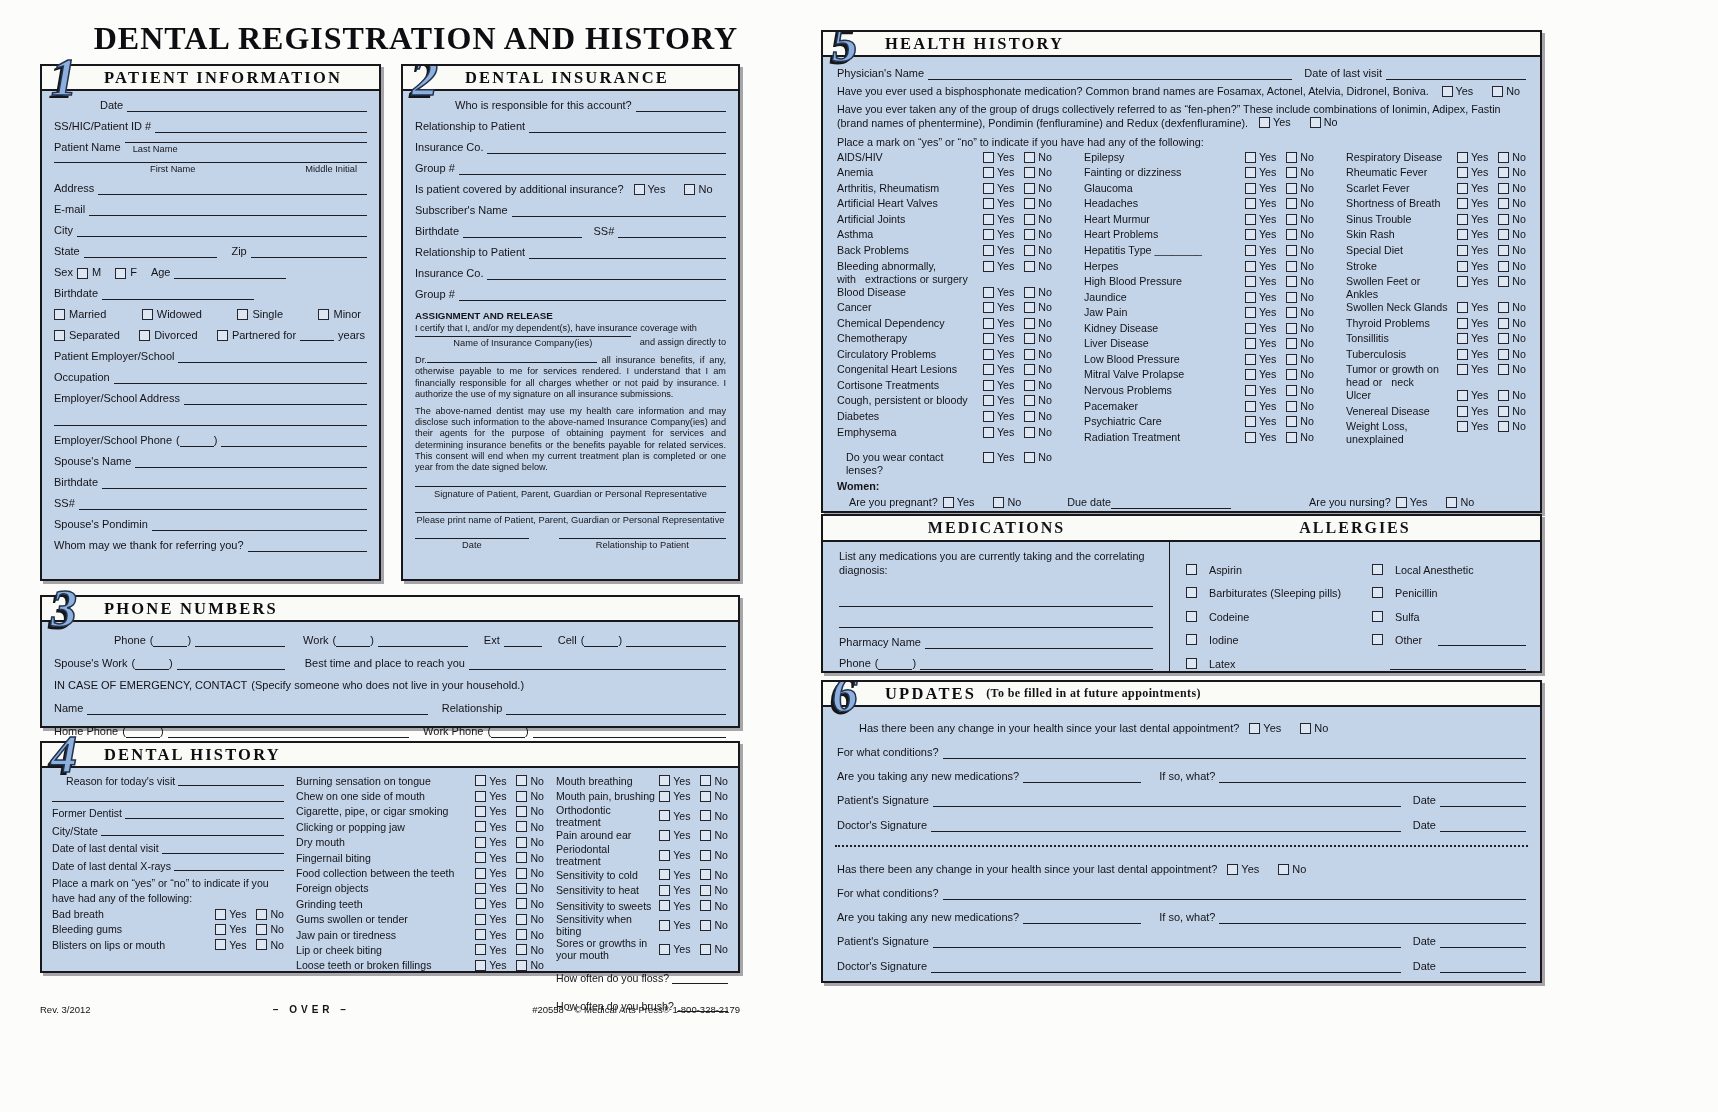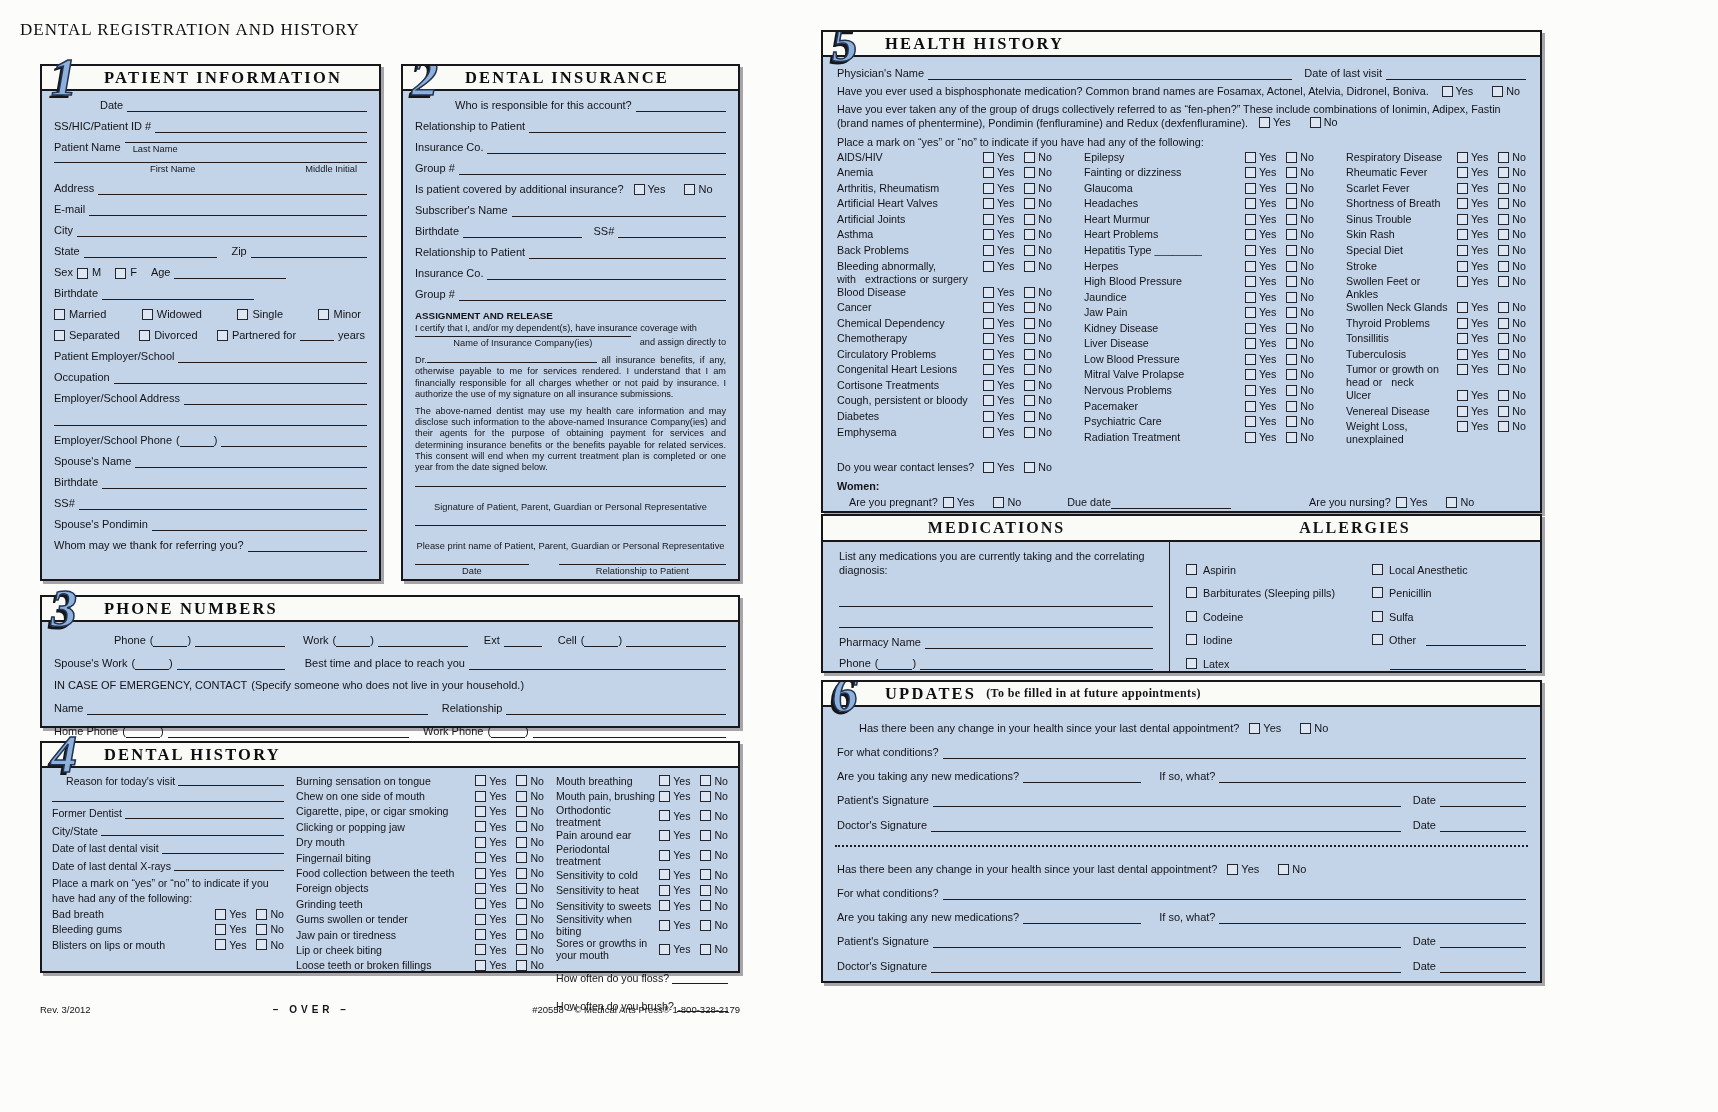--- a/index.html
+++ b/index.html
@@ -1,39 +1,39 @@
 <!DOCTYPE html>
 <html><head>
 <meta charset="utf-8">
 <style>
 *{margin:0;padding:0;box-sizing:border-box}
 html,body{width:1718px;height:1112px}
 body{position:relative;background:#fcfcfa;font-family:"Liberation Sans",sans-serif;color:#131318;overflow:hidden}
-.page-title{position:absolute;left:20px;top:20px;width:718px;text-align:left;font-family:"Liberation Serif",serif;font-weight:normal;font-size:17px;letter-spacing:1px;color:#0e0e12}
+.page-title{position:absolute;left:20px;top:20px;width:718px;text-align:right;font-family:"Liberation Serif",serif;font-weight:bold;font-size:32px;letter-spacing:1px;color:#0e0e12}
 .box{position:absolute;border:2px solid #17171c;background:#c4d4e8;box-shadow:3px 3px 0 rgba(25,25,40,.38)}
 .sec-head{position:relative;height:25px;background:#fafaf6;border-bottom:2px solid #17171c;display:flex;align-items:center;padding-left:62px}
 .sec-title{font-family:"Liberation Serif",serif;font-weight:bold;font-size:16.5px;letter-spacing:2.2px;color:#0e0e12;white-space:nowrap}
 .sec-sub{font-family:"Liberation Serif",serif;font-weight:bold;font-size:12px;margin-left:10px;letter-spacing:.4px}
 .sec-num{position:absolute;left:9px;top:-14px;z-index:5;font-family:"Liberation Serif",serif;font-style:italic;font-weight:bold;font-size:52px;line-height:1;color:#8db0dc;-webkit-text-stroke:1.5px #223túl;-webkit-text-stroke:1.5px #22334f;text-shadow:-3px 3px 0 #15161a}
 .row{display:flex;align-items:flex-end;gap:4px;margin:8px 12px 0;font-size:11px;line-height:13px}
 .lb{white-space:nowrap}
 .ln{flex:1;border-bottom:1.3px solid #1c1c22;height:13px;min-width:8px}
 .iln{display:inline-block;border-bottom:1.3px solid #1c1c22;height:10px;vertical-align:baseline}
 .cb{width:11px;height:11px;border:1.4px solid #26262c;display:inline-block;flex:none;background:#dde7f3}
 .cb.gap{margin-left:7px}
 .yn{display:inline-flex;align-items:center;gap:3px;flex:none}
 .yn.wide .cb.gap{margin-left:16px}
 .ck{display:inline-flex;align-items:center;gap:4px}
 .cap{font-size:9.3px;line-height:10px;color:#17171c}
 .stack{flex:1;display:flex;flex-direction:column;gap:1px}
 .caps2{display:flex;justify-content:space-between;padding:0 10px 0 96px}
 .center{text-align:center}
 .para{margin:6px 12px 0;font-size:9.2px;line-height:11.2px;text-align:justify}
 .ar-title{margin:9px 12px 0;font-size:9.8px;font-weight:bold}
-.sigstack{margin:13px 12px 0;display:flex;flex-direction:column;gap:15px}
+.sigstack{margin:13px 12px 0;display:flex;flex-direction:column;gap:2px}
 .pl{display:inline-flex;align-items:flex-end;flex:none}
 .lnp{flex:none;width:34px;border-bottom:1.3px solid #1c1c22;height:13px}
 
 .dh-wrap{display:flex;padding:5px 10px 0;gap:12px;font-size:10.6px}
 .dh-left{width:232px}
 .dh-mid{width:248px}
 .dh-right{flex:1;display:flex;flex-direction:column}
 .dh-row{display:flex;align-items:center;min-height:15.4px;gap:3px}
 .dh-row .lbl{flex:1}
 .dh-row .ln{height:11px}
@@ -52,21 +52,21 @@
 .hh-women{margin:3px 14px 0;font-size:10.8px;font-weight:bold}
 .hh-wrow{display:flex;align-items:flex-end;margin:4px 14px 0 26px;font-size:10.8px;line-height:13px}
 
 .ma-head{display:flex;height:26px;background:#fafaf6;border-bottom:2px solid #17171c}
 .ma-head>div{display:flex;align-items:center;justify-content:center;font-family:"Liberation Serif",serif;font-weight:bold;font-size:16px;letter-spacing:2px}
 .ma-ht1{width:347px}.ma-ht2{flex:1}
 .ma-body{display:flex;height:129px}
 .ma-left{width:347px;border-right:1.6px solid #17171c;padding:0 4px}
 .ma-right{flex:1;display:flex;padding:10px 14px 0 16px;gap:8px;font-size:10.8px}
 .al-c1{width:178px}.al-c2{flex:1}
-.al-row{display:flex;align-items:flex-end;min-height:23.5px;gap:6px}
+.al-row{display:flex;align-items:flex-end;min-height:23.5px;gap:12px}
 .al-row .cb{margin-bottom:1px}
 
 .up-row{display:flex;align-items:flex-end;gap:4px;margin:11px 14px 0;font-size:11px;line-height:13px}
 .dots{margin:13px 12px 0;border-bottom:2.6px dotted #1c1c22;height:2px}
 .footer{position:absolute;left:40px;top:1004px;width:700px;display:flex;justify-content:space-between;align-items:center;font-size:9.5px}
 .f-over{font-weight:bold;letter-spacing:4px;font-size:10px}
 #box1{left:40px;top:64px;width:341px;height:517px}
 #box2{left:401px;top:64px;width:339px;height:517px;overflow:hidden}
 #box3{left:40px;top:595px;width:700px;height:133px}
 #box4{left:40px;top:741px;width:700px;height:232px}
@@ -1261,21 +1261,21 @@
           <span class="ctext"><span class="cl">Weight Loss, unexplained</span></span>
           <span class="yn">
             <span class="cb"></span>
             <span>Yes</span>
             <span class="cb gap"></span>
             <span>No</span>
           </span>
         </div>
       </div>
   </div>
-  <div class="crow" style="width:229px;padding-left:14px;margin-top:15px">
+  <div class="crow" style="width:229px;padding-left:23px;margin-top:5px">
     <span class="ctext">Do you wear contact lenses?</span>
       <span class="yn">
         <span class="cb"></span>
         <span>Yes</span>
         <span class="cb gap"></span>
         <span>No</span>
       </span>
   </div>
   <div class="hh-women">Women:</div>
   <div class="hh-wrow">

